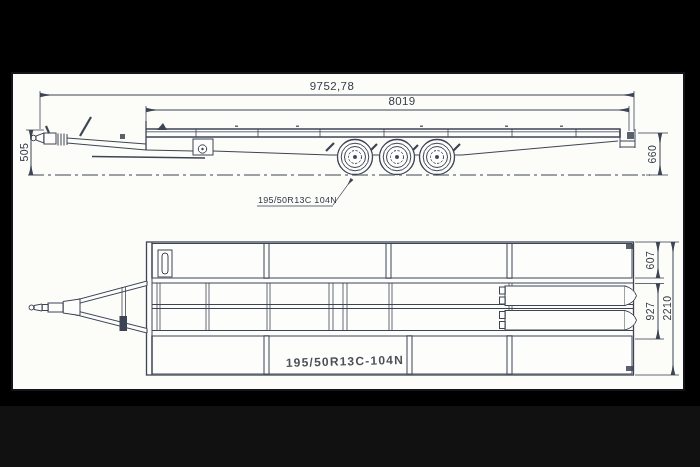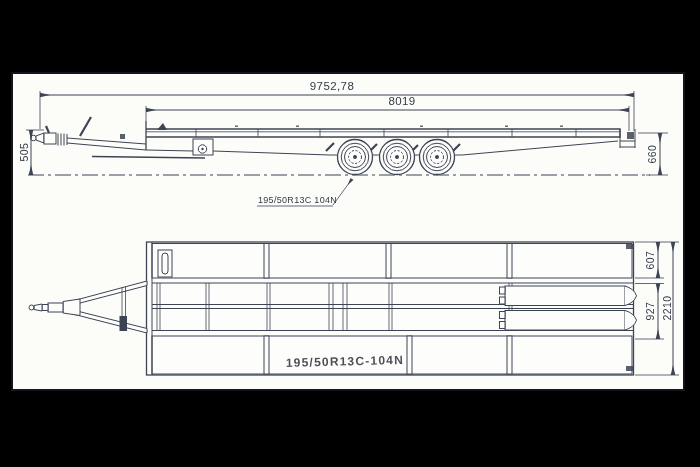--- a/index.html
+++ b/index.html
@@ -3,21 +3,21 @@
 <meta charset="utf-8">
 <style>
   :root{
     --bg:#000000;
     --paper:#fcfcf9;
     --ink:#3d4454;
     --mark:#20242c;
     --txt:#333a47;
   }
   html,body{margin:0;padding:0;background:#111;}
-  .stage{position:relative;width:700px;height:467px;background:var(--bg);overflow:hidden;
+  .stage{position:relative;width:700px;height:406px;background:var(--bg);overflow:hidden;
          font-family:"Liberation Sans",sans-serif;}
   .sheet{position:absolute;left:11px;top:72px;width:670px;height:315px;
          background:var(--paper);border:2px solid #14141a;}
   svg.overlay{position:absolute;left:0;top:0;width:700px;height:467px;}
   .ln{stroke:var(--ink);fill:none;stroke-width:1;}
   .ln13{stroke:var(--ink);fill:none;stroke-width:1.3;}
   .ln2{stroke:var(--ink);fill:none;stroke-width:2.2;}
   .thin{stroke:var(--ink);fill:none;stroke-width:.8;}
   .wh{fill:#fdfdfc;}
   .ik{fill:var(--ink);}

